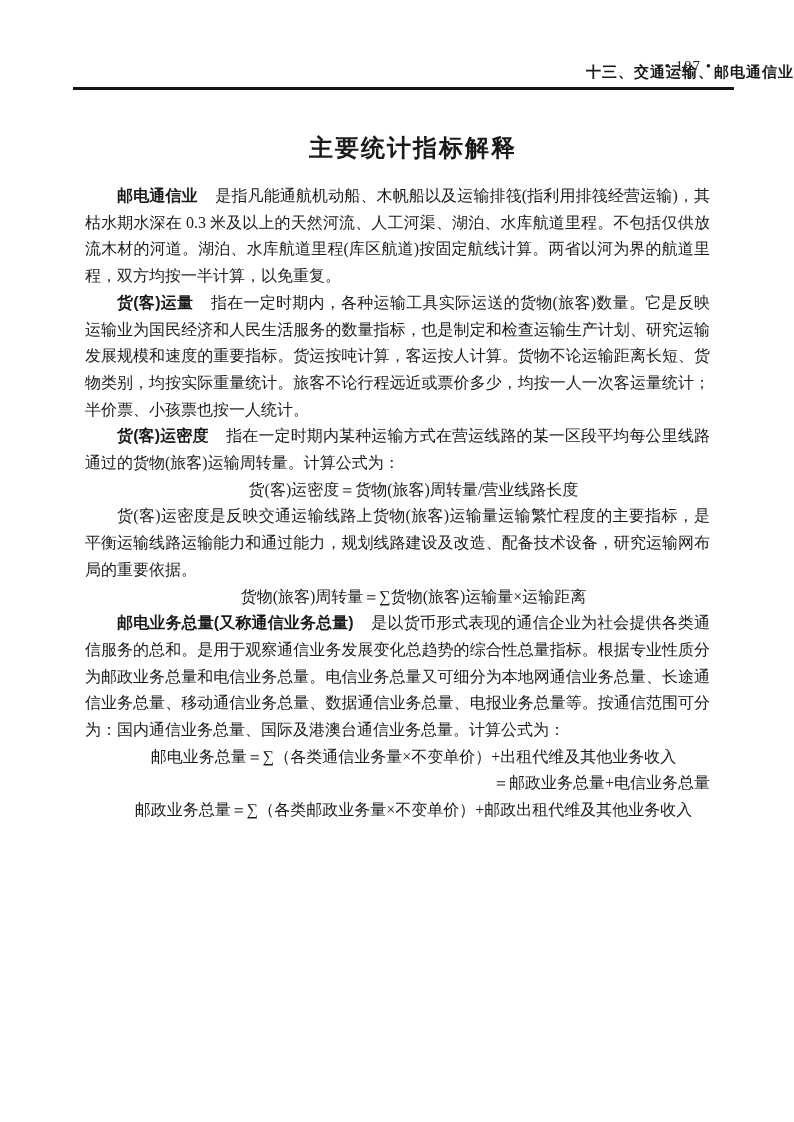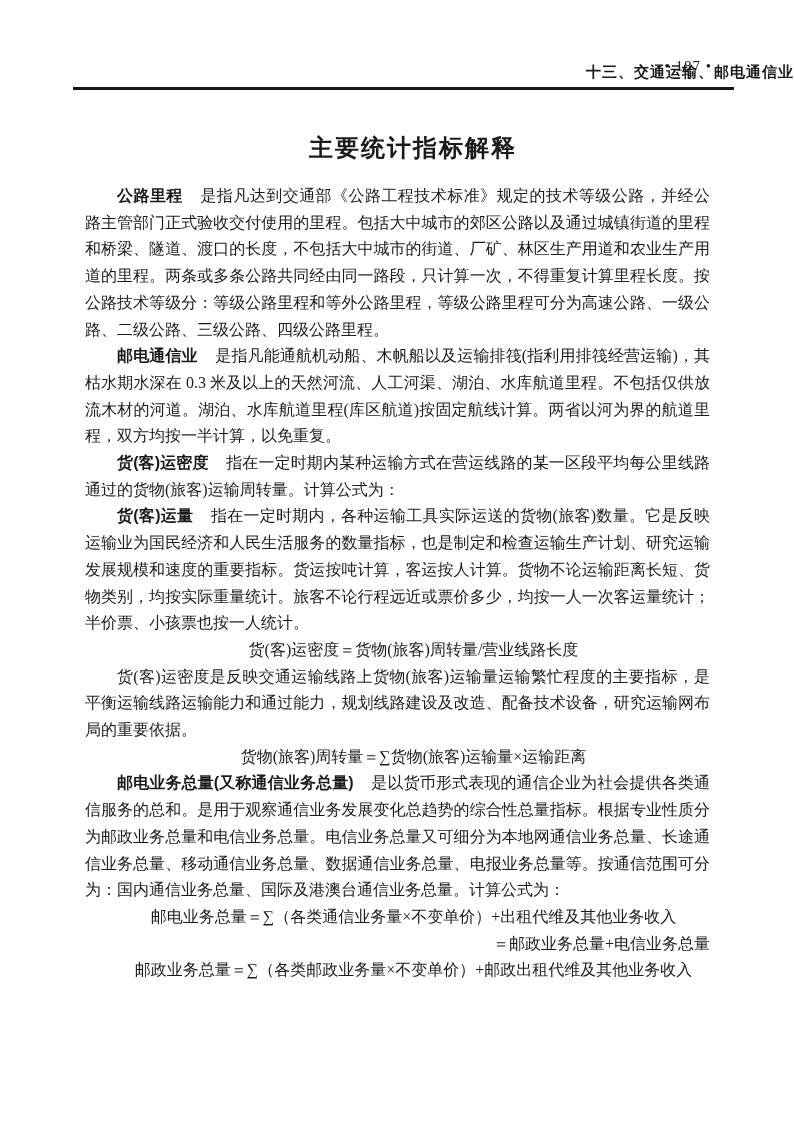--- a/index.html
+++ b/index.html
@@ -92,27 +92,26 @@
   <div class="pg-header-title">十三、交通运输、邮电通信业</div>
 
   <div class="pg-header-number">• 187 •</div>
 
   <div class="pg-rule"></div>
 
   <h1 class="doc-title">主要统计指标解释</h1>
 
   <main class="body-text">
 
-    <p class="para"><b class="term">公路里程</b><span>是指凡达到交通部《公路工程技术标准》规定的技术等级公路，并经公路主管部门正式验收交付使用的里程。包括大中城市的郊区公路以及通过城镇街道的里程和桥梁、隧道、渡口的长度，不包括大中城市的街道、厂矿、林区生产用道和农业生产用道的里程。两条或多条公路共同经由同一路段，只计算一次，不得重复计算里程长度。按公路技术等级分：等级公路里程和等外公路里程，等级公路里程可分为高速公路、一级公路、二级公路、三级公路、四级公路里程。</span></p>
 
     <p class="para"><b class="term">邮电通信业</b><span>是指凡能通航机动船、木帆船以及运输排筏(指利用排筏经营运输)，其枯水期水深在 0.3 米及以上的天然河流、人工河渠、湖泊、水库航道里程。不包括仅供放流木材的河道。湖泊、水库航道里程(库区航道)按固定航线计算。两省以河为界的航道里程，双方均按一半计算，以免重复。</span></p>
 
+    <p class="para"><b class="term">货(客)运量</b><span>指在一定时期内，各种运输工具实际运送的货物(旅客)数量。它是反映运输业为国民经济和人民生活服务的数量指标，也是制定和检查运输生产计划、研究运输发展规模和速度的重要指标。货运按吨计算，客运按人计算。货物不论运输距离长短、货物类别，均按实际重量统计。旅客不论行程远近或票价多少，均按一人一次客运量统计；半价票、小孩票也按一人统计。</span></p>
+
     <p class="para"><b class="term">货(客)运密度</b><span>指在一定时期内某种运输方式在营运线路的某一区段平均每公里线路通过的货物(旅客)运输周转量。计算公式为：</span></p>
-
-    <p class="para"><b class="term">货(客)运量</b><span>指在一定时期内，各种运输工具实际运送的货物(旅客)数量。它是反映运输业为国民经济和人民生活服务的数量指标，也是制定和检查运输生产计划、研究运输发展规模和速度的重要指标。货运按吨计算，客运按人计算。货物不论运输距离长短、货物类别，均按实际重量统计。旅客不论行程远近或票价多少，均按一人一次客运量统计；半价票、小孩票也按一人统计。</span></p>
 
     <p class="formula">货(客)运密度＝货物(旅客)周转量/营业线路长度</p>
 
     <p class="para"><span>货(客)运密度是反映交通运输线路上货物(旅客)运输量运输繁忙程度的主要指标，是平衡运输线路运输能力和通过能力，规划线路建设及改造、配备技术设备，研究运输网布局的重要依据。</span></p>
 
 
     <p class="formula">货物(旅客)周转量＝∑货物(旅客)运输量×运输距离</p>
 
     <p class="para"><b class="term">邮电业务总量(又称通信业务总量)</b><span>是以货币形式表现的通信企业为社会提供各类通信服务的总和。是用于观察通信业务发展变化总趋势的综合性总量指标。根据专业性质分为邮政业务总量和电信业务总量。电信业务总量又可细分为本地网通信业务总量、长途通信业务总量、移动通信业务总量、数据通信业务总量、电报业务总量等。按通信范围可分为：国内通信业务总量、国际及港澳台通信业务总量。计算公式为：</span></p>
 

